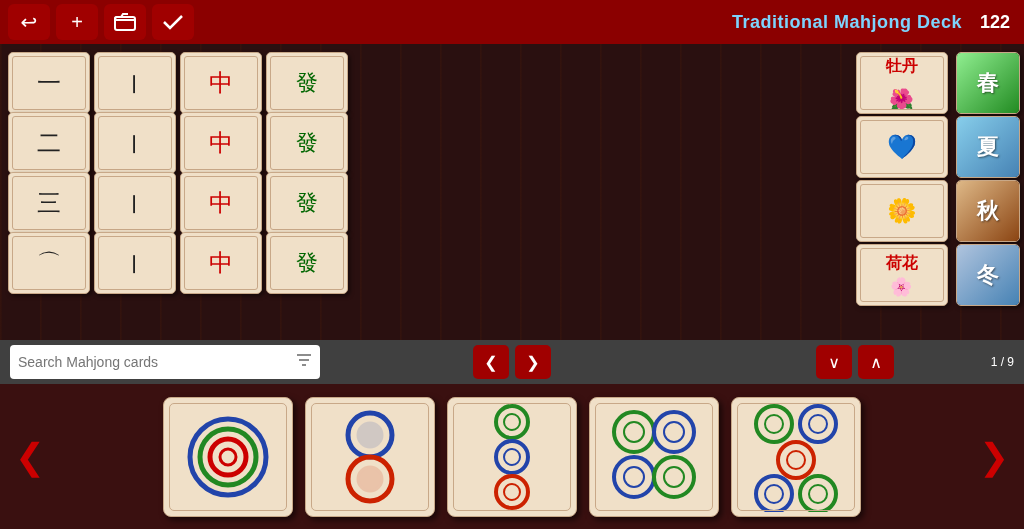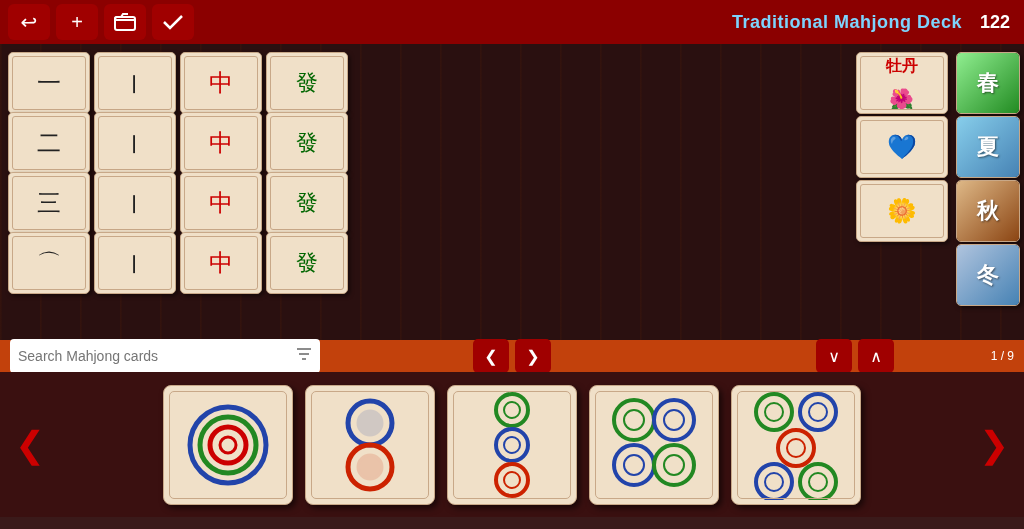--- a/index.html
+++ b/index.html
@@ -178,22 +178,22 @@
     }
     .season-spring { background: linear-gradient(135deg, #90ee90, #228b22); }
     .season-summer { background: linear-gradient(135deg, #87ceeb, #4682b4); }
     .season-autumn { background: linear-gradient(135deg, #deb887, #8b4513); }
     .season-winter { background: linear-gradient(135deg, #b0c4de, #4682b4); }
 
     
     #nav-row {
       display: flex;
       align-items: center;
-      background: #c2410c;
-      height: 32px;
+      background: #404040;
+      height: 44px;
       padding: 16px 10px;
       position: relative;
     }
     #search-bar {
       display: flex;
       align-items: center;
       background: white;
       border-radius: 4px;
       padding: 0 8px;
       height: 34px;
@@ -368,20 +368,26 @@
         <span style="font-size:24px;">💙</span>
       </div>
     </div>
 
     <div class="flower-card">
       <div style="display:flex;flex-direction:column;align-items:center;gap:2px;">
         <span style="font-size:24px;">🌼</span>
       </div>
     </div>
 
+    <div class="flower-card">
+      <div style="display:flex;flex-direction:column;align-items:center;gap:2px;">
+        <span class="flower-text-red">荷花</span>
+        <span style="font-size:18px;">🌸</span>
+      </div>
+    </div>
   </div>
 
   <div id="season-column">
     <div class="season-card">
       <div class="season-card-inner season-spring">
         <span style="color:white;font-size:22px;font-weight:bold;text-shadow:1px 1px 2px rgba(0,0,0,0.5);">春</span>
       </div>
     </div>
     <div class="season-card">
       <div class="season-card-inner season-summer">

